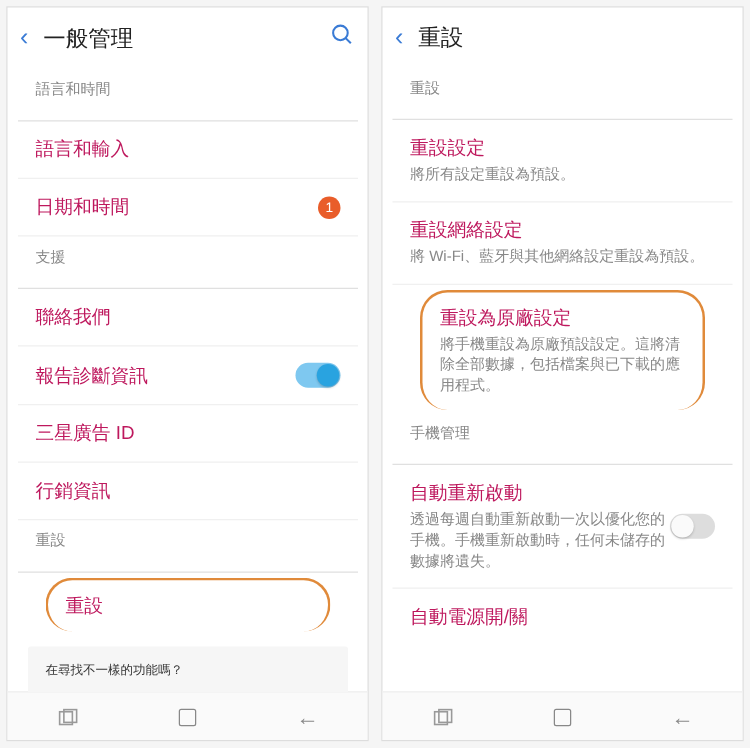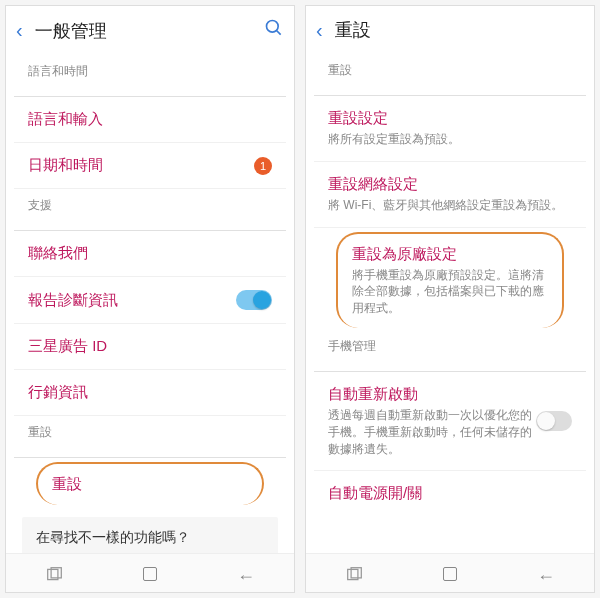--- a/index.html
+++ b/index.html
@@ -113,21 +113,21 @@
       padding: 11px 14px;
       align-items: center;
     }
     .card {
       background: #f6f6f6;
       margin: 12px 8px 0;
       padding: 12px 14px 10px;
       border-radius: 2px;
     }
     .card-title {
-      font-size: 14px;
+      font-size: 10px;
       color: #333;
       margin-bottom: 8px;
     }
     .card-link {
       font-size: 10px;
       color: #3a7bd5;
       padding: 4px 0;
       cursor: pointer;
     }
     .navbar {

